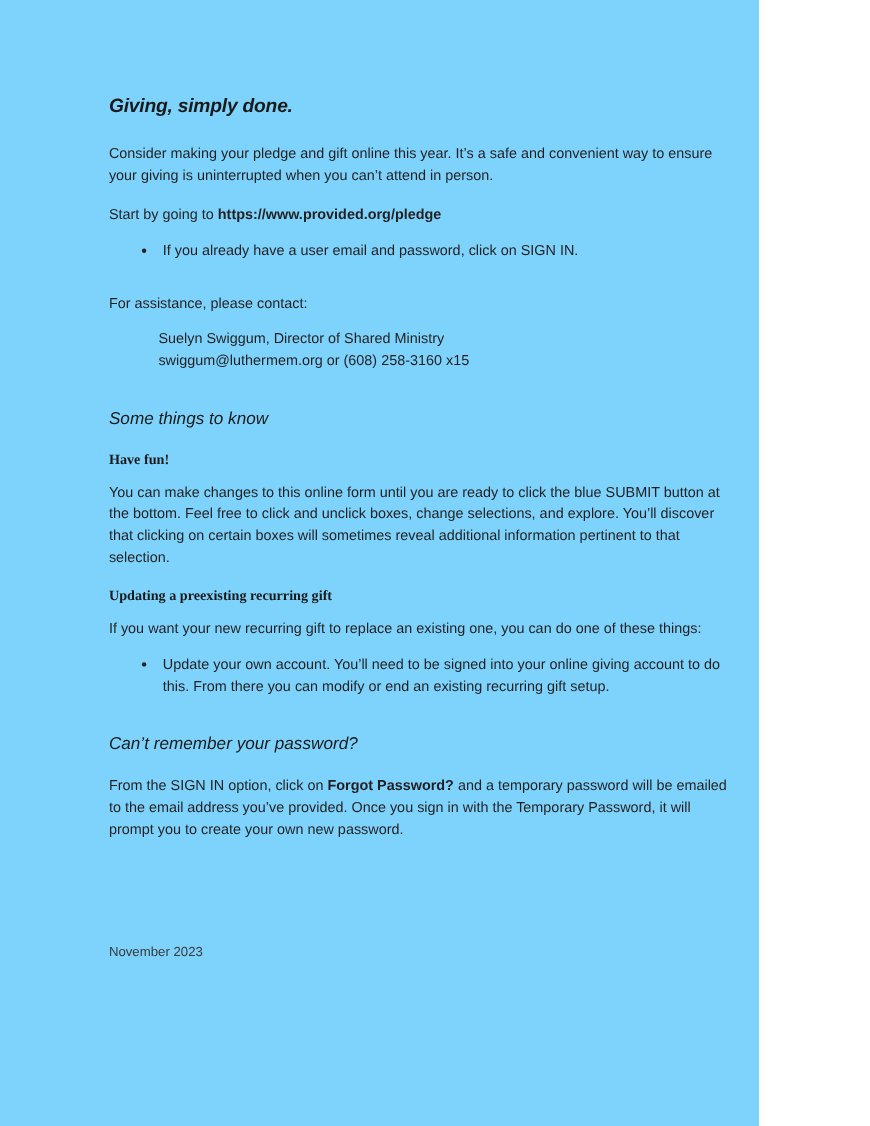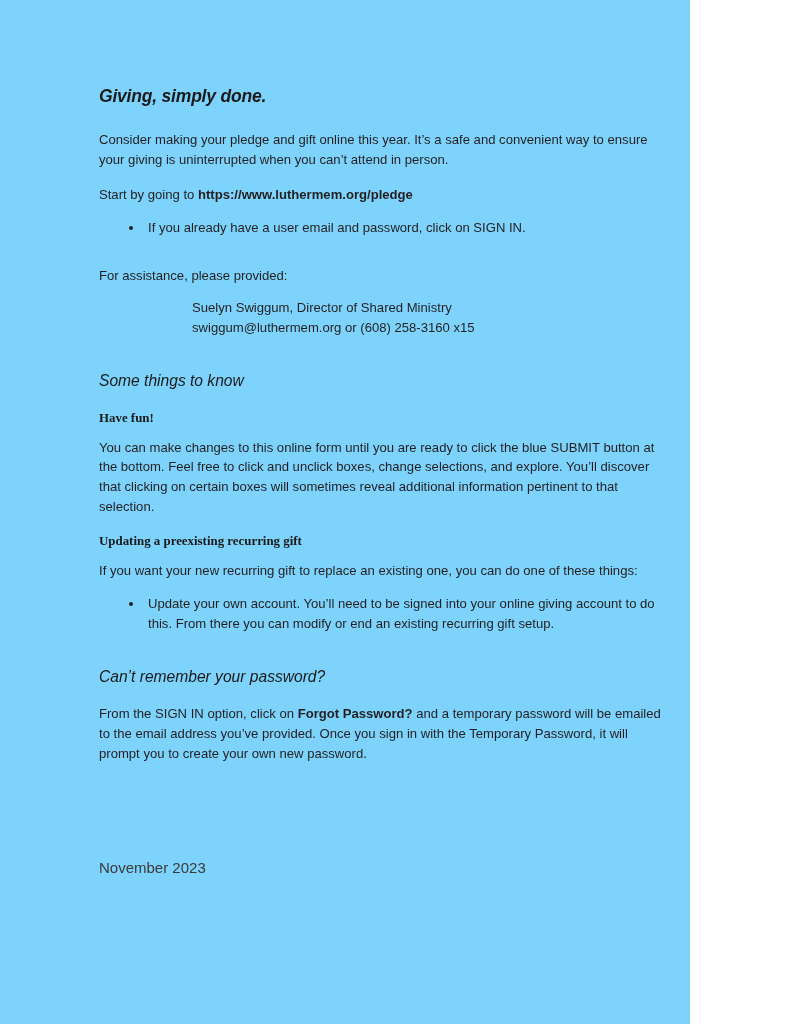--- a/index.html
+++ b/index.html
@@ -78,21 +78,20 @@
   }
 
   .indent-block {
     margin: 0 0 15px 0;
     padding-left: 45px;
     font-size: 13.1px;
     line-height: 1.52;
   }
   .indent-block div {
     color: #231f20;
-    margin-left: 48px;
   }
 
   h2.section-heading {
     font-size: 15.6px;
     font-weight: normal;
     color: #1a1a1a;
     margin: 33px 0 17px 0;
     line-height: 1.3;
     font-style: italic;
   }
@@ -107,44 +106,44 @@
   }
 
   .spacer-sm { height: 14px; }
 
   .strong { font-weight: bold; }
 
   .footer-date {
     position: absolute;
     left: 99px;
     top: 858px;
-    font-size: 15px;
+    font-size: 12px;
     color: #3a3a3a;
     line-height: 1.3;
   }
 </style>
 </head>
 <body>
 
 <div class="page">
   <div class="content">
 
     <h1 class="doc-title">Giving, simply done.</h1>
 
     <p class="body-text">Consider making your pledge and gift online this year. It’s a safe and convenient way to ensure your giving is uninterrupted when you can’t attend in person.</p>
 
-    <p class="body-text tight"><span>Start by going to </span><span class="strong">https://www.luthermem.org/pledge</span></p>
+    <p class="body-text tight"><span>Start by going to </span><span class="strong">https://www.provided.org/pledge</span></p>
 
     <ul class="bullet-list">
       <li><span class="disc"></span><span>If you already have a user email and password, click on SIGN IN.</span></li>
     </ul>
 
     <div class="spacer-sm"></div>
 
-    <p class="body-text tight">For assistance, please provided:</p>
+    <p class="body-text tight">For assistance, please contact:</p>
 
     <div class="indent-block">
       <div>Suelyn Swiggum, Director of Shared Ministry</div>
       <div>swiggum@luthermem.org or (608) 258-3160 x15</div>
     </div>
 
     <h2 class="section-heading">Some things to know</h2>
 
     <h3 class="sub-heading">Have fun!</h3>
 

